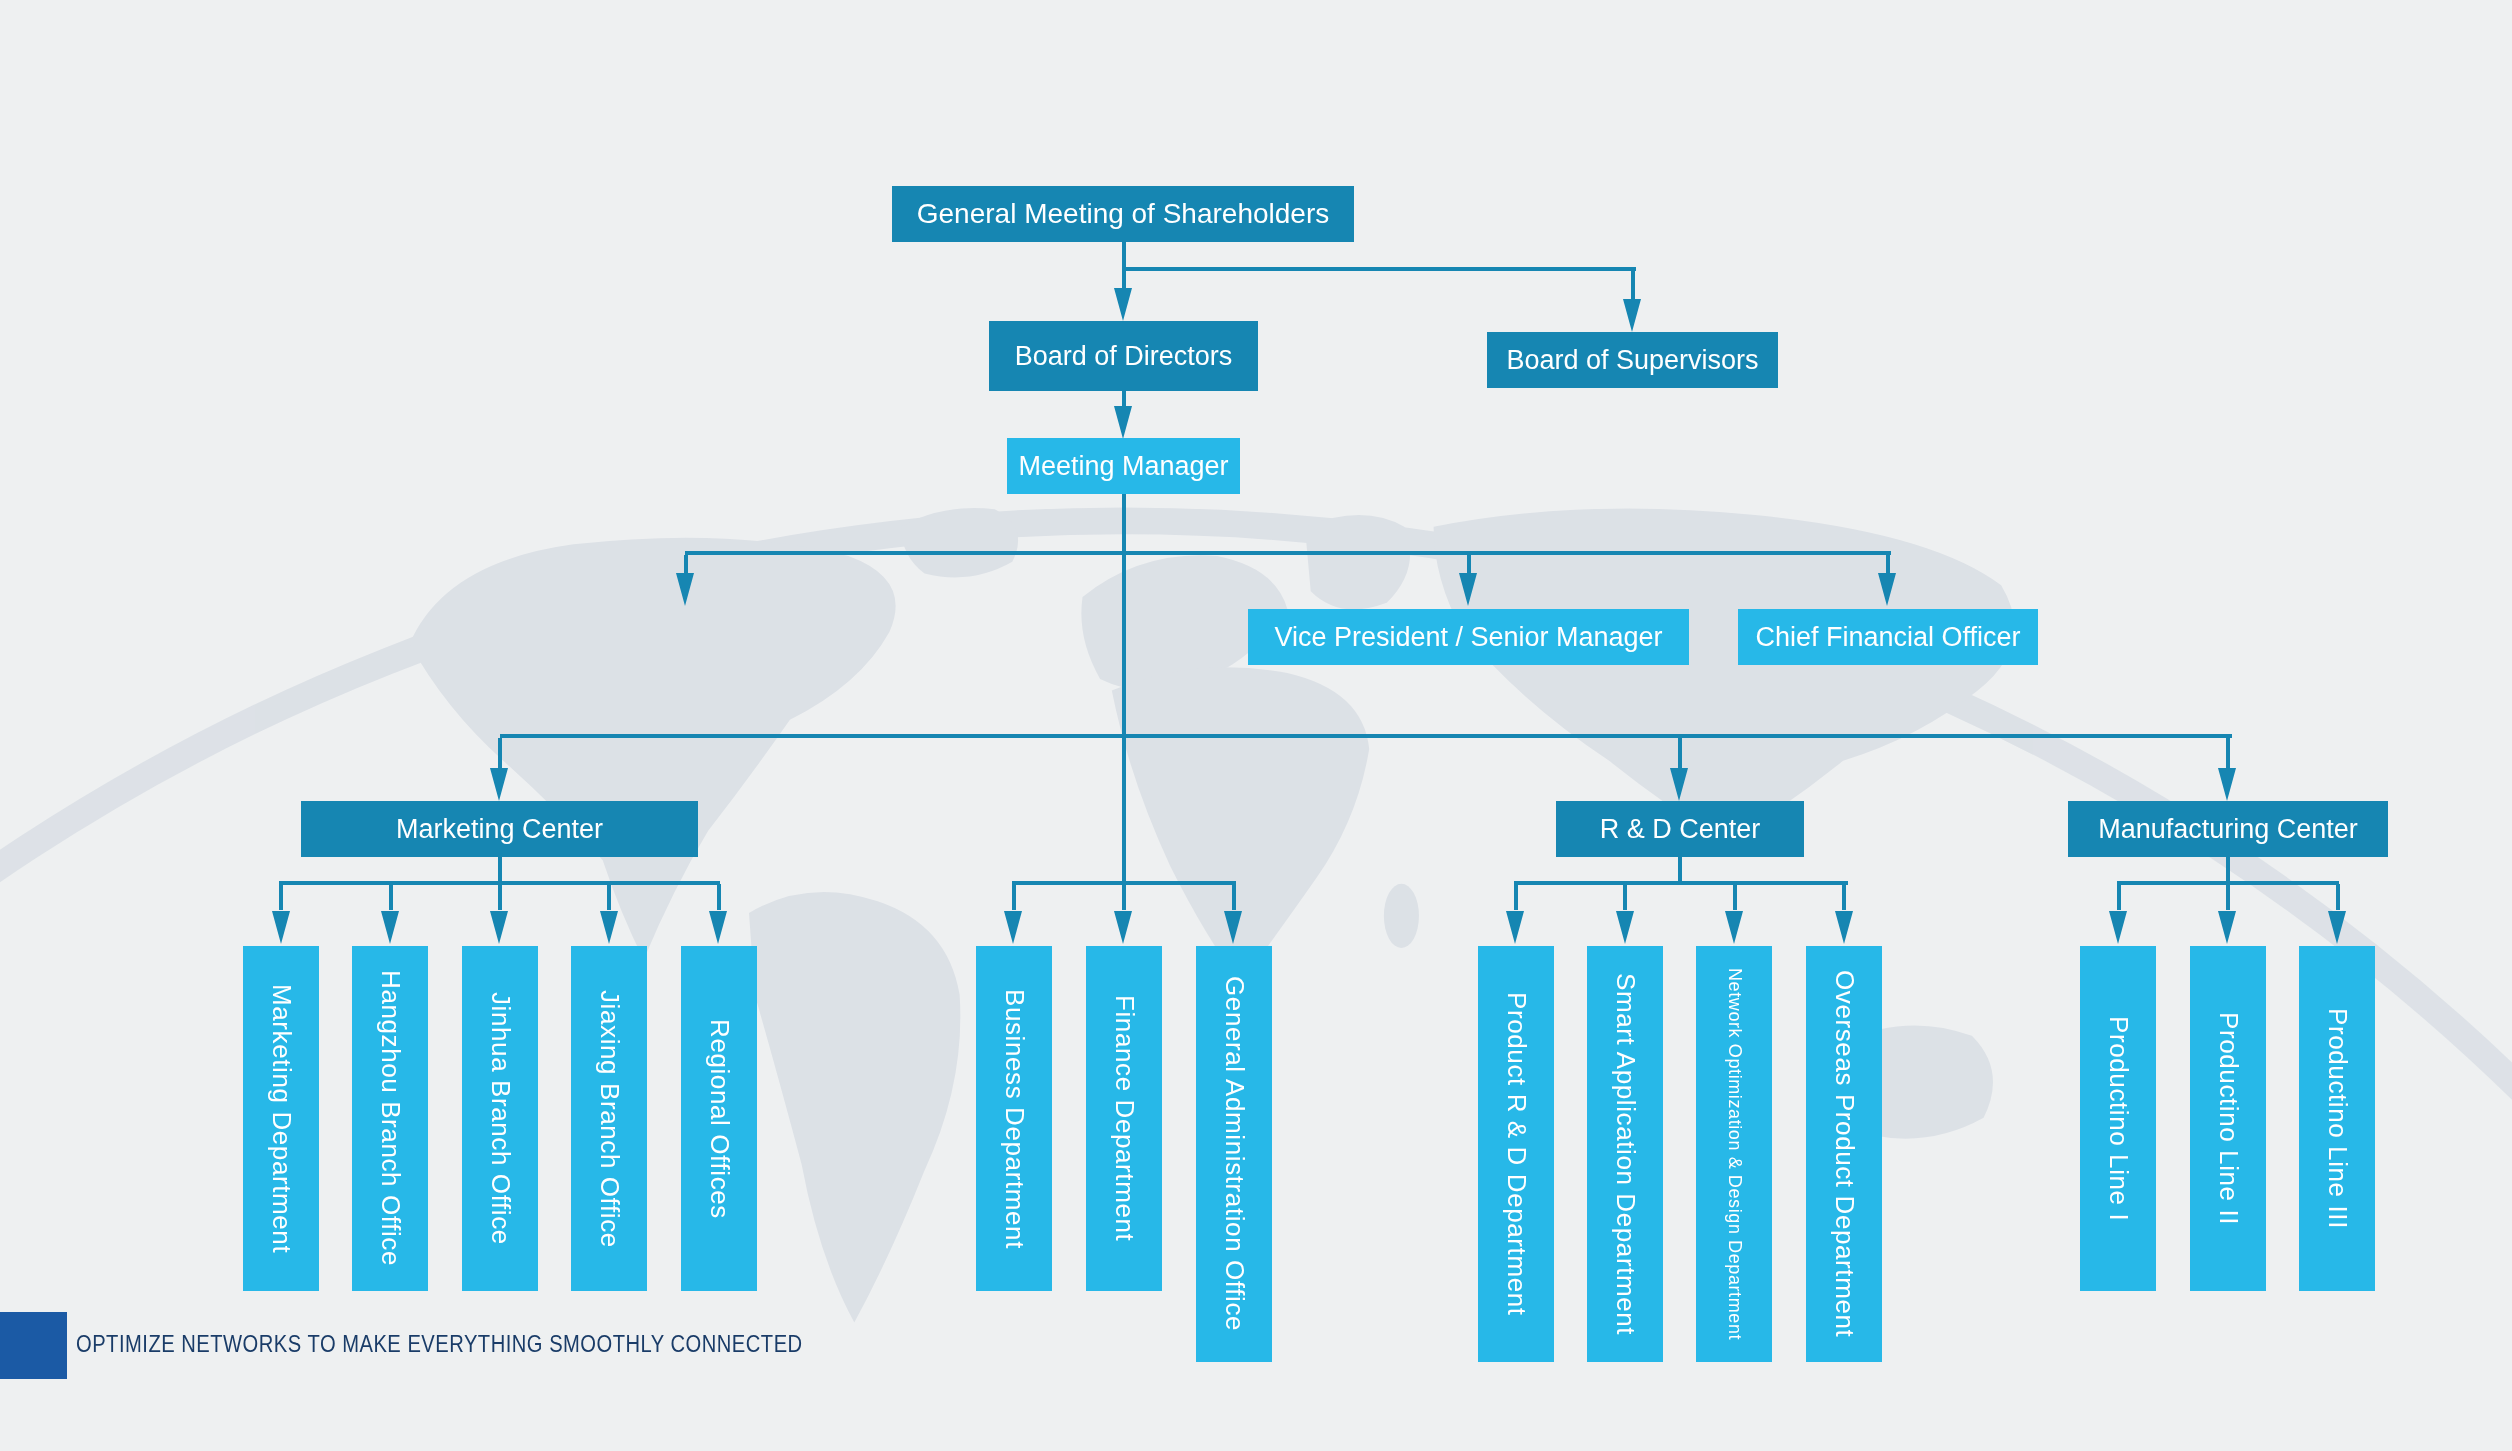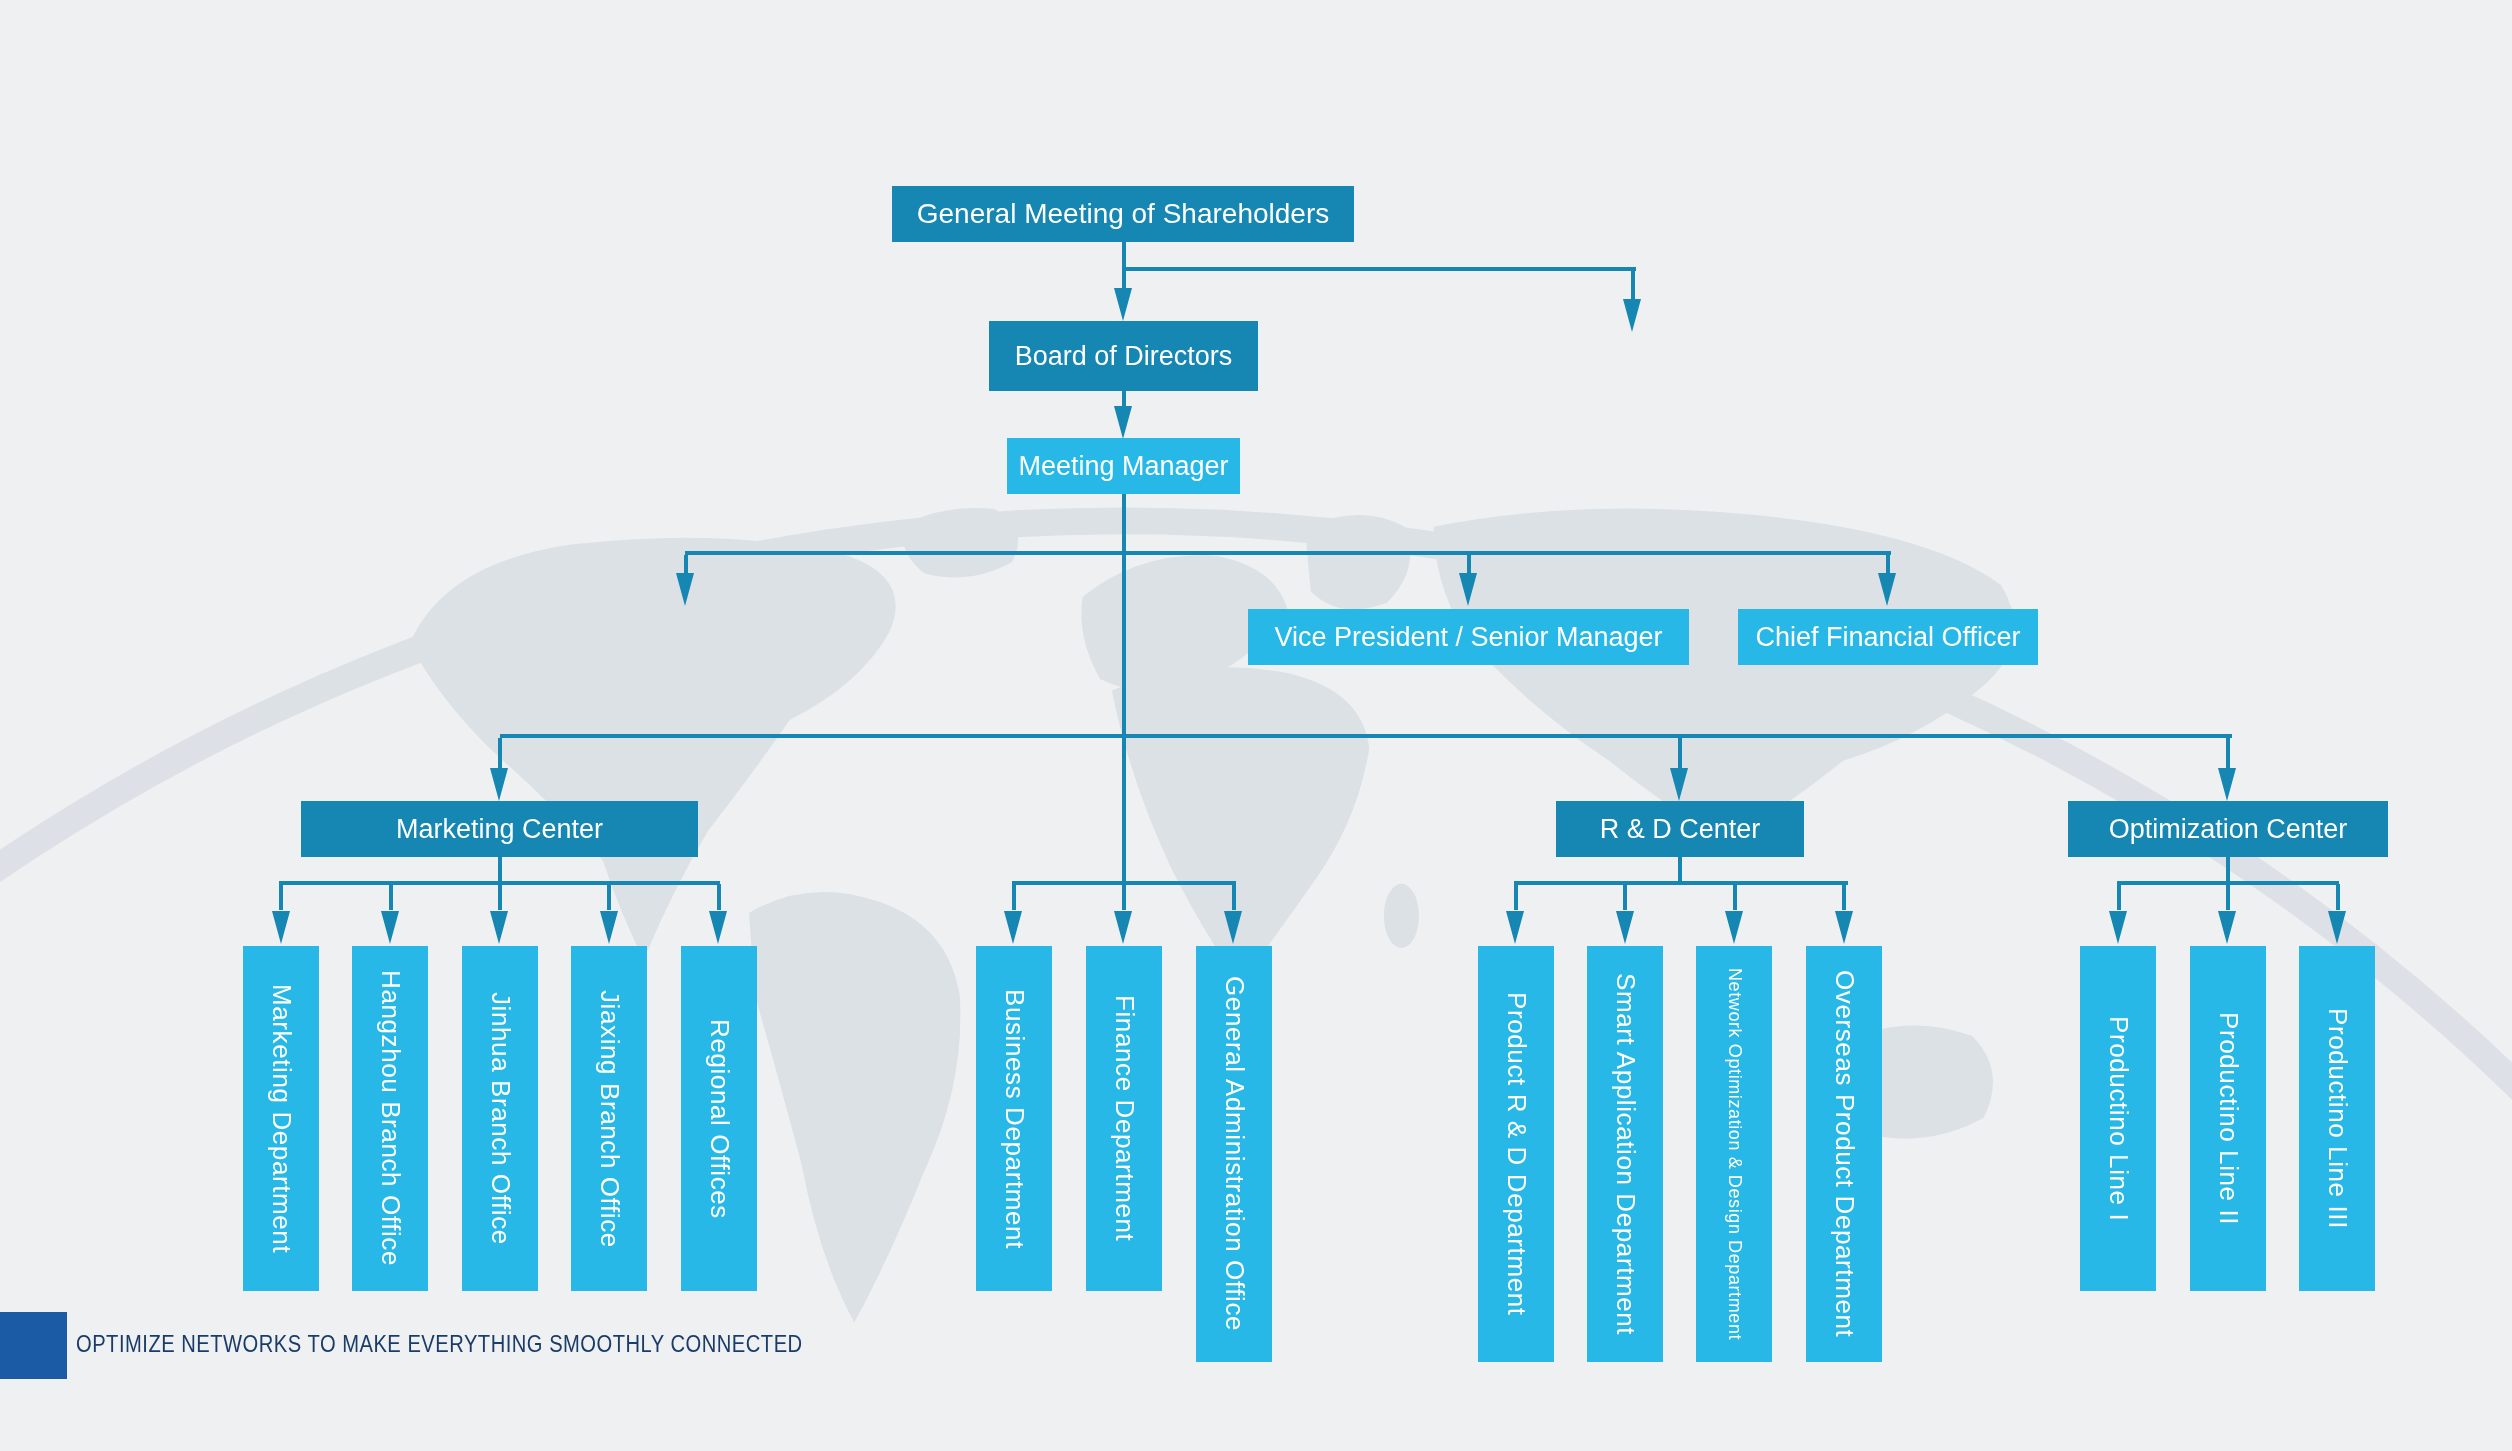--- a/index.html
+++ b/index.html
@@ -125,33 +125,34 @@
   <div class="arr" style="left:2109px;top:911px"></div>
   <div class="vl" style="left:2226px;top:884px;height:26px"></div>
   <div class="arr" style="left:2218px;top:911px"></div>
   <div class="vl" style="left:2336px;top:884px;height:26px"></div>
   <div class="arr" style="left:2328px;top:911px"></div>
 
   <div class="box dark" style="left:892px;top:186px;width:462px;height:56px;font-size:28px">General Meeting of Shareholders</div>
 
   <div class="box dark" style="left:989px;top:321px;width:269px;height:70px">Board of Directors</div>
 
+  <div class="box dark" style="left:1487px;top:332px;width:291px;height:56px">Board of Supervisors</div>
 
   <div class="box light" style="left:1007px;top:438px;width:233px;height:56px">Meeting Manager</div>
 
 
   <div class="box light" style="left:1248px;top:609px;width:441px;height:56px">Vice President / Senior Manager</div>
 
   <div class="box dark" style="left:301px;top:801px;width:397px;height:56px">Marketing Center</div>
 
   <div class="box light" style="left:1738px;top:609px;width:300px;height:56px">Chief Financial Officer</div>
 
   <div class="box dark" style="left:1556px;top:801px;width:248px;height:56px">R &amp; D Center</div>
 
-  <div class="box dark" style="left:2068px;top:801px;width:320px;height:56px">Optimization Center</div>
+  <div class="box dark" style="left:2068px;top:801px;width:320px;height:56px">Manufacturing Center</div>
 
   <div class="vbox" style="left:243px;top:946px;width:76px;height:345px">
       <span>Marketing Department</span>
     </div>
   <div class="vbox" style="left:352px;top:946px;width:76px;height:345px">
       <span>Hangzhou Branch Office</span>
     </div>
   <div class="vbox" style="left:462px;top:946px;width:76px;height:345px">
       <span>Jinhua Branch Office</span>
     </div>

